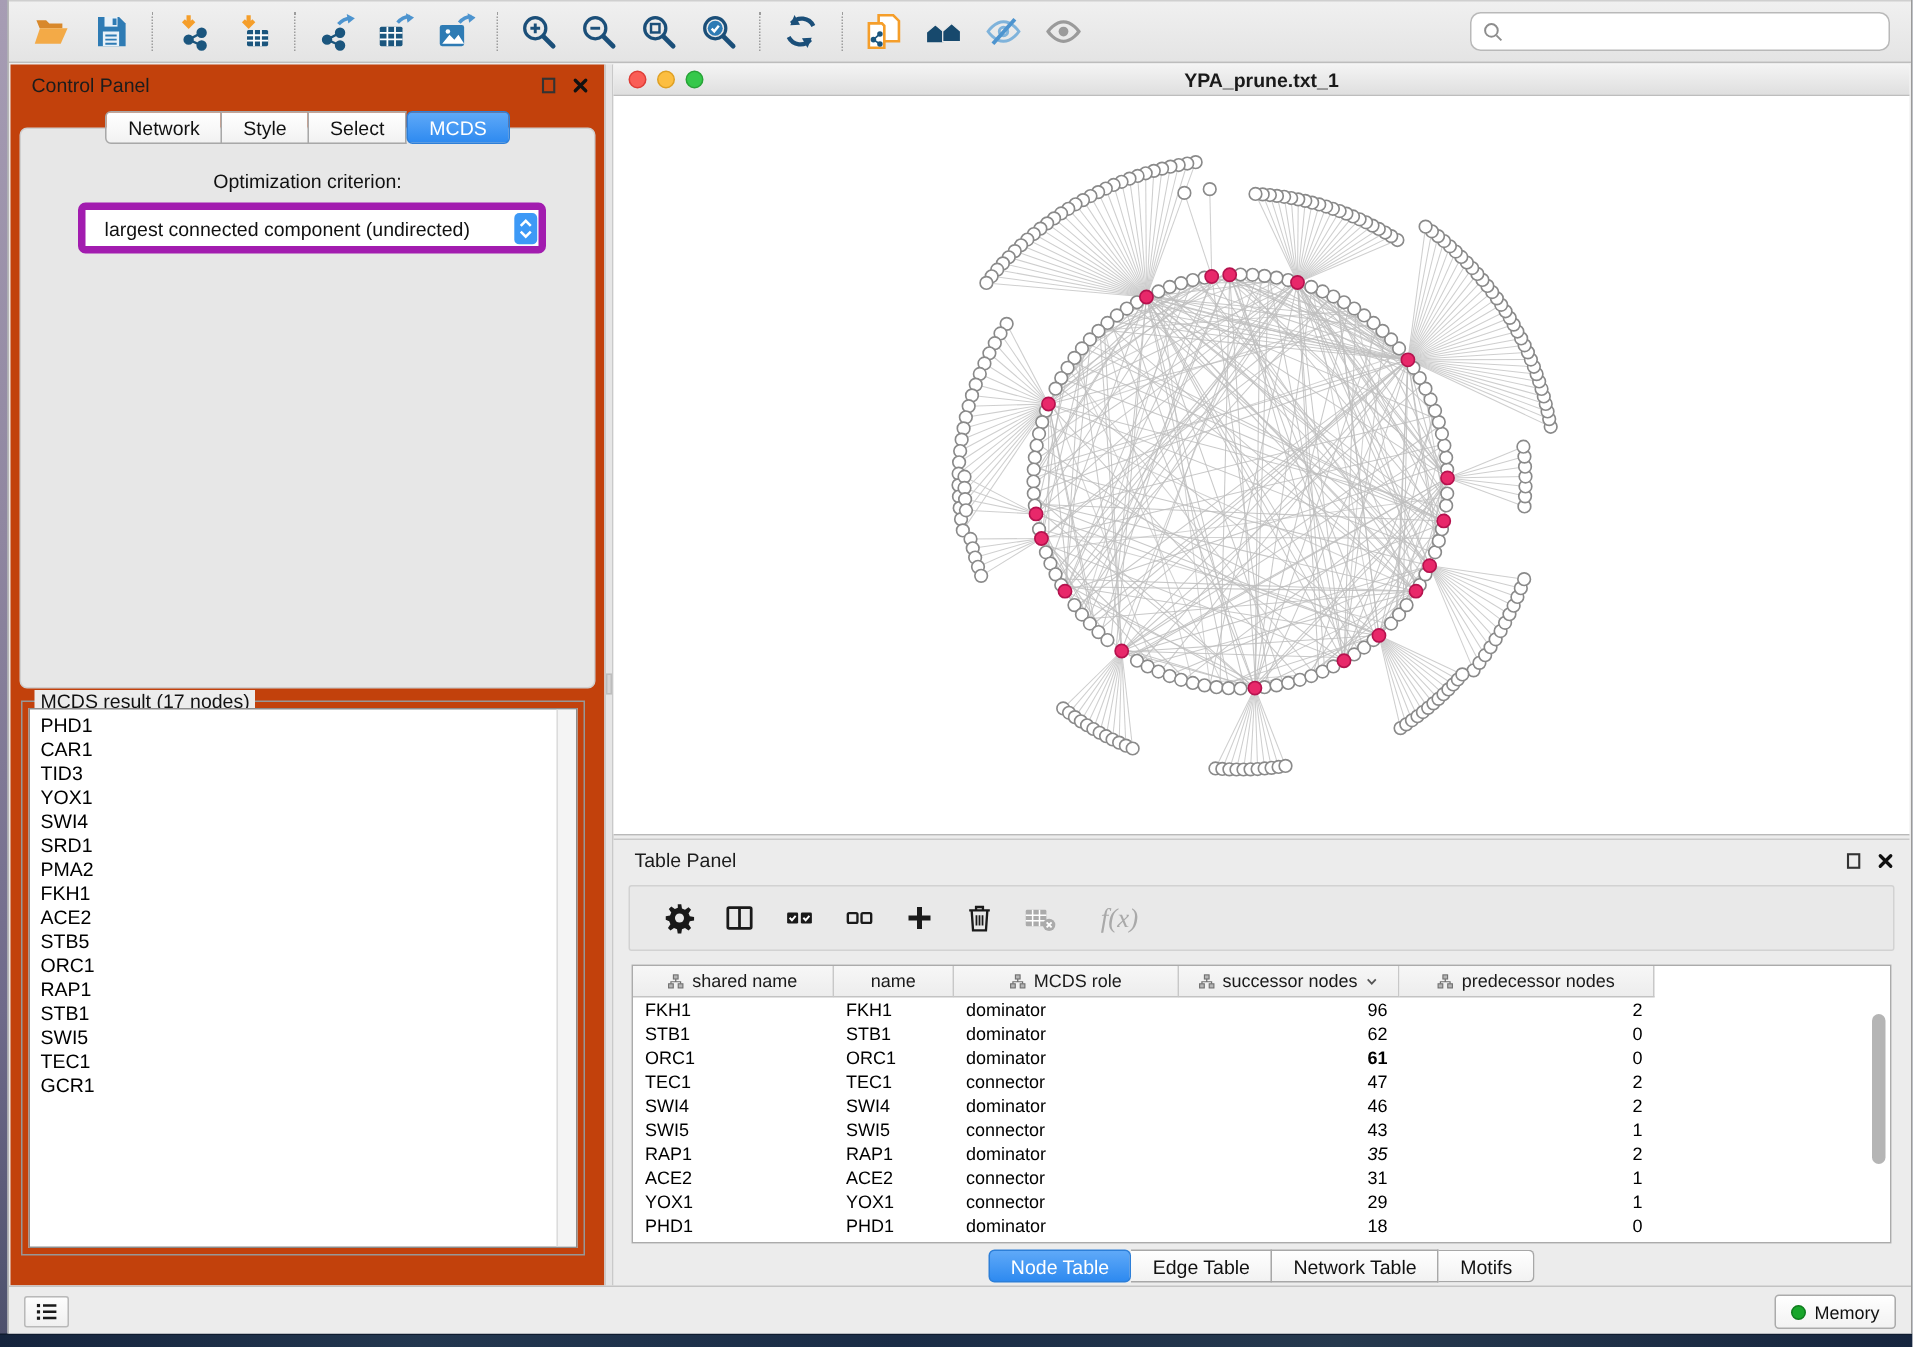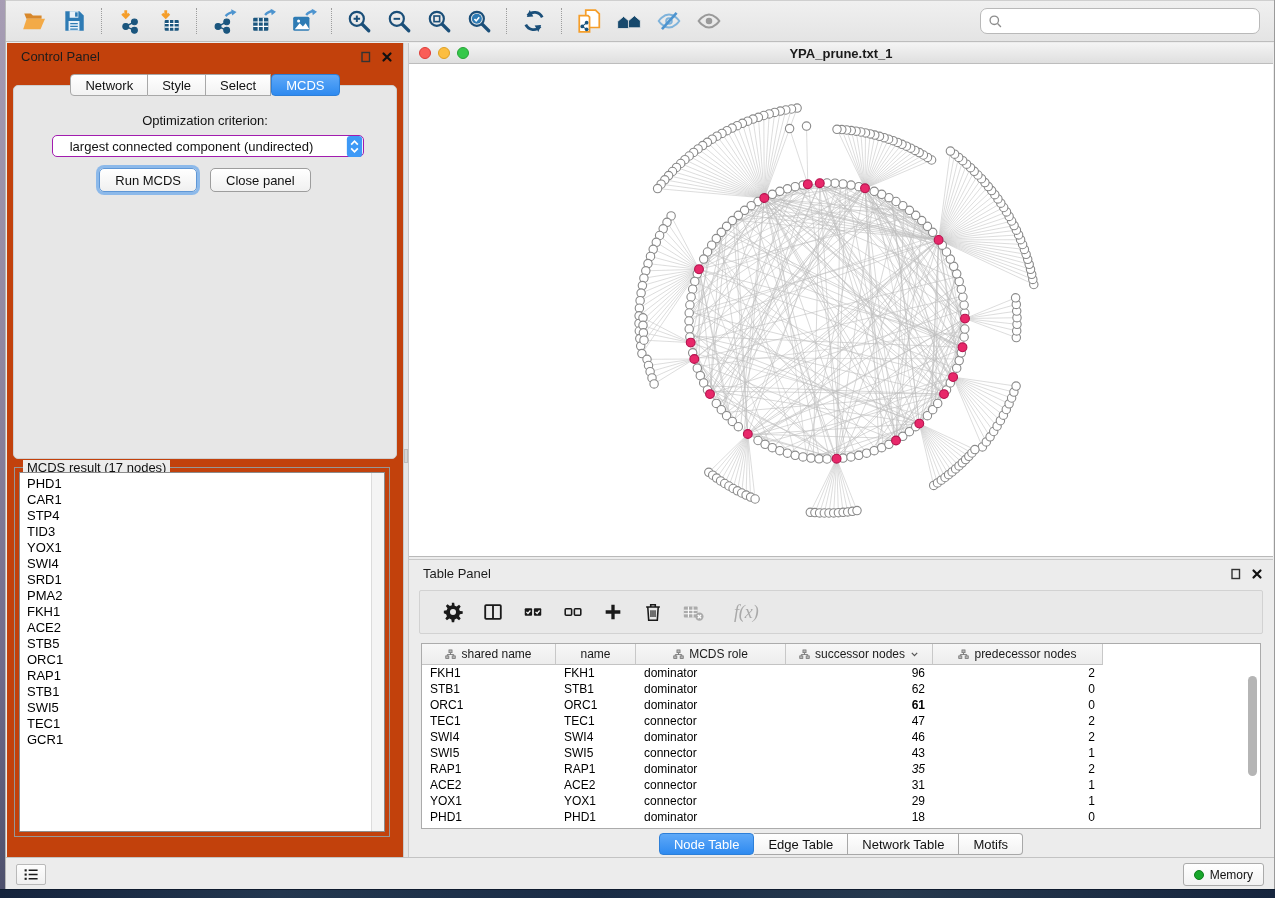--- a/index.html
+++ b/index.html
@@ -36,22 +36,22 @@
   .cp-tabs { position:absolute; top:31px; left:0; right:0; display:flex; justify-content:center; z-index:3; }
   .seg { height:22px; font-size:13px; color:#111; background:linear-gradient(#ffffff,#f2f2f2);
     border:1px solid #a8a8a8; border-left:none; padding:0 14px; display:flex; align-items:center; cursor:pointer; }
   .seg.first { border-left:1px solid #a8a8a8; border-radius:4px 0 0 4px; }
   .seg.last  { border-radius:0 4px 4px 0; }
   .seg.sel { background:linear-gradient(#5fa9f8,#2e8af0); color:#fff; border:1px solid #2d7fd8; border-radius:4px; }
 
   .cp-card { position:absolute; left:6px; top:42px; width:384px; height:374px; background:#e7e7e7;
     border:1px solid #cfcfcf; border-radius:5px; }
   .opt-label { position:absolute; top:27px; left:0; right:0; text-align:center; font-size:13px; color:#111; }
-  .criterion { position:absolute; left:38px; top:49px; width:312px; height:22px; background:#fff;
-    border:1px solid #a21caf; border-radius:5px; display:flex; align-items:center; cursor:pointer;
+  .criterion { position:absolute; left:38px; top:49px; width:312px; height:34px; background:#fff;
+    border:5px solid #a21caf; border-radius:5px; display:flex; align-items:center; cursor:pointer;
     font-size:13px; color:#111;gap:20px; }
   .criterion .val { flex:1; text-align:center; padding-left:4px; white-space:nowrap; overflow:hidden; }
   .criterion svg { width:17px; height:21px; flex:0 0 auto; margin-right:0px; }
   .cp-buttons { position:absolute; left:0; right:0; top:82px; display:flex; justify-content:center; gap:13px; }
   .pbtn { height:24px; padding:0 15px; font-size:13px; color:#111; background:linear-gradient(#ffffff,#f0f0f0);
     border:1px solid #9d9d9d; border-radius:5px; cursor:pointer; }
   .pbtn.focused { box-shadow:0 0 0 3px rgba(110,170,235,.75); border-color:#5f97d6; }
 
   .mcds-box { position:absolute; left:7px; top:424px; width:376px; height:370px; border:1px solid #979797; }
   .mcds-title { position:absolute; top:-8px; left:8px; background:#ececec; padding:0 4px; font-size:13px; color:#111; }
@@ -336,32 +336,27 @@
           <span id="stepper-slot">
               <span style="display: flex;">
                 <svg viewBox="0 0 16 22">
                   <rect x="0" y="0" width="16" height="22" rx="3.5" fill="#3d99f6"></rect>
                   <path d="M4.5 9L8 5.5 11.5 9" stroke="#fff" stroke-width="1.8" fill="none"></path>
                   <path d="M4.5 13L8 16.5 11.5 13" stroke="#fff" stroke-width="1.8" fill="none"></path>
                 </svg>
               </span>
             </span>
         </div>
-        <div class="cp-buttons">
-          <button class="pbtn focused">Run MCDS</button>
-          <button class="pbtn">Close panel</button>
-        </div>
       </div>
       <div class="mcds-box">
         <span class="mcds-title">MCDS result (17 nodes)</span>
         <div class="mcds-list-wrap">
           <ul class="mcds-list" id="mcds-list">
               <li>PHD1</li>
               <li>CAR1</li>
-              <li>STP4</li>
               <li>TID3</li>
               <li>YOX1</li>
               <li>SWI4</li>
               <li>SRD1</li>
               <li>PMA2</li>
               <li>FKH1</li>
               <li>ACE2</li>
               <li>STB5</li>
               <li>ORC1</li>
               <li>RAP1</li>

